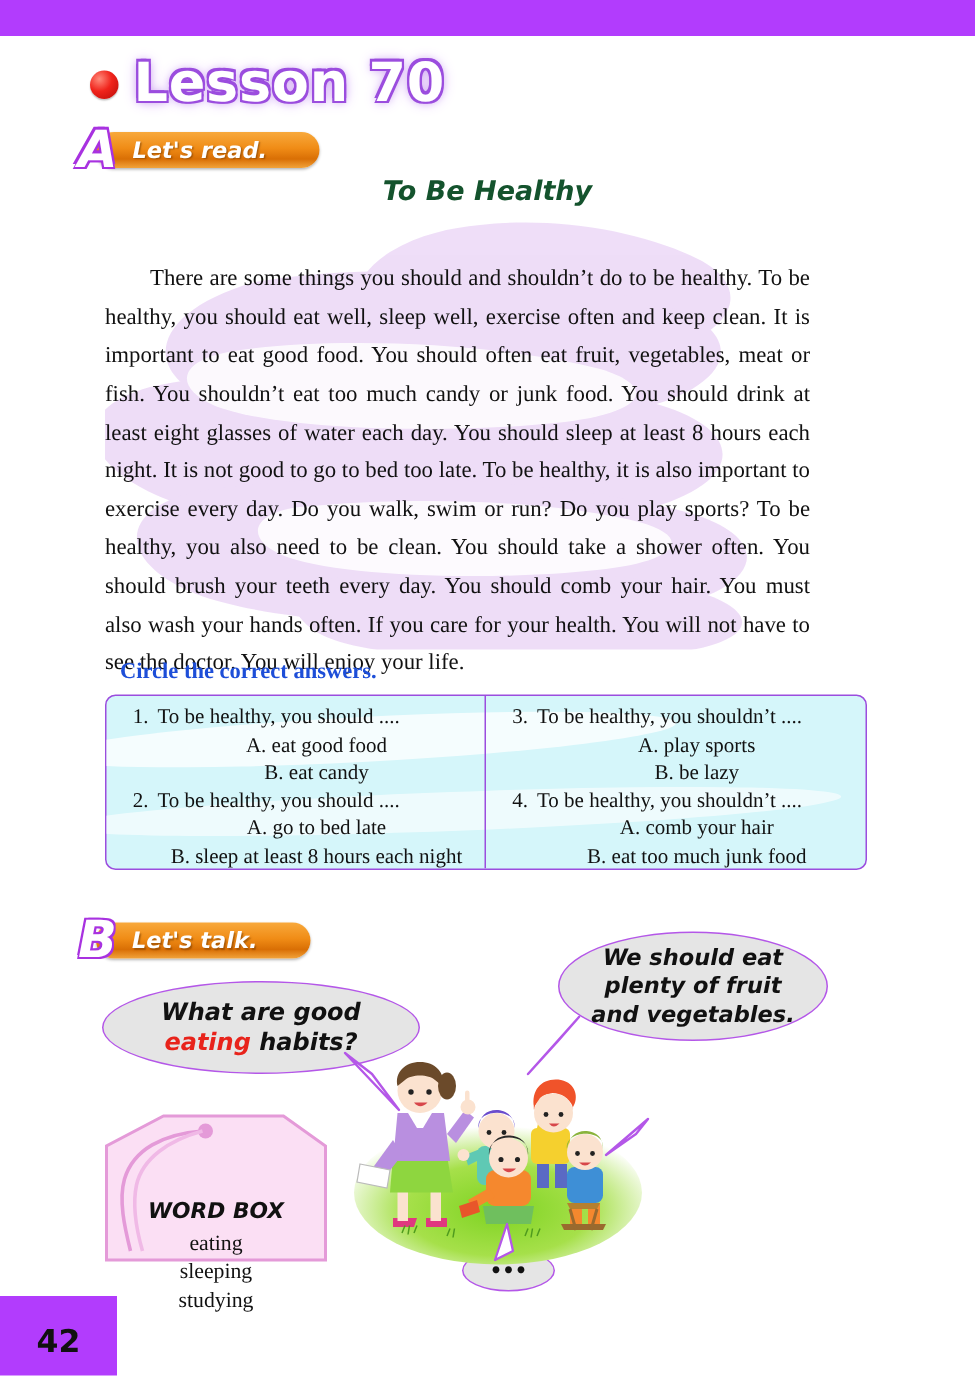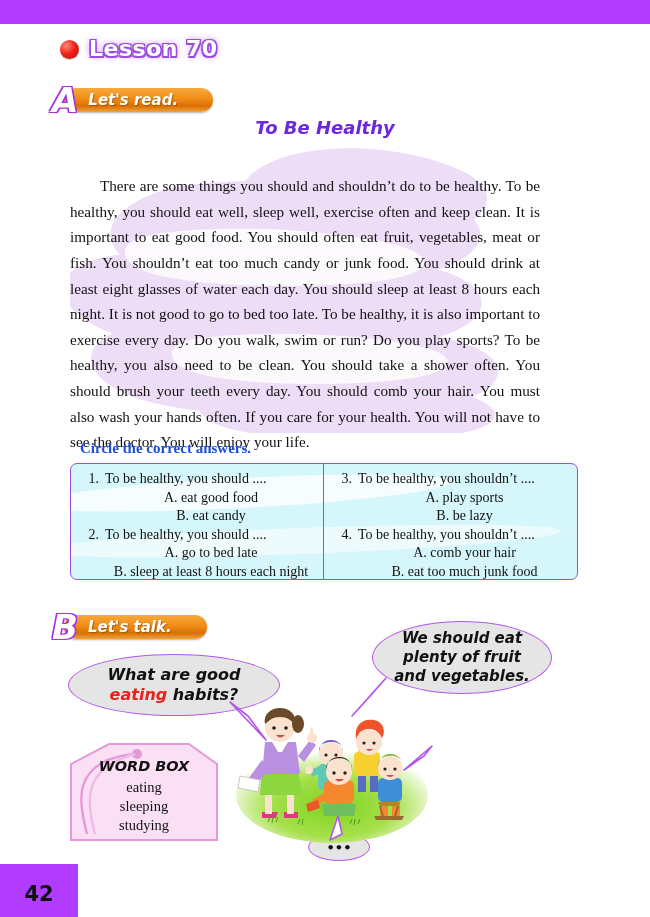--- a/index.html
+++ b/index.html
@@ -27,21 +27,21 @@
   
   .lesson-row{position:absolute;left:60px;top:38px;display:flex;align-items:center;gap:10px;z-index:3;}
   .red-dot{
     width:19px;height:19px;border-radius:50%;
     background:radial-gradient(circle at 33% 30%, #ff8a7a 0%, #f0231b 45%, #b70b07 100%);
     display:block;
     box-shadow:0 1px 1px rgba(0,0,0,.25);
   }
   .lesson-title{
     font-family:"DejaVu Sans", sans-serif;
-    font-weight:bold;font-size:22px;letter-spacing:0.5px;
+    font-weight:bold;font-size:36px;letter-spacing:0.5px;
     color:#ffffff;
     text-shadow:
       -1.5px -1.5px 0 #9b4dde, 1.5px -1.5px 0 #9b4dde,
       -1.5px 1.5px 0 #9b4dde, 1.5px 1.5px 0 #9b4dde,
       0 0 6px #c79af0, 0 0 10px #d9b5f5;
     line-height:1;
   }
 
   
   .section-badge{position:absolute;display:flex;align-items:center;z-index:4;}
@@ -67,21 +67,21 @@
     font-style:italic;font-weight:bold;font-size:15px;color:#ffffff;
     text-shadow:1px 1px 1px rgba(120,60,0,.55);
     white-space:nowrap;
   }
 
   
   .read-title{
     position:absolute;left:0;top:117px;width:650px;text-align:center;
     font-family:"DejaVu Sans", sans-serif;
     font-style:italic;font-weight:bold;font-size:18px;
-    color:#6d28d9;z-index:3;
+    color:#14532d;z-index:3;
   }
 
   
   .passage{
     position:absolute;left:70px;top:158px;width:470px;
     font-family:"Liberation Serif", serif;
     font-size:15.2px;line-height:25.6px;color:#111111;
     text-align:justify;text-indent:30px;z-index:2;
   }
 
@@ -146,20 +146,21 @@
   }
   .wordbox-content{
     position:absolute;left:0;top:0;width:150px;height:100px;
     display:flex;flex-direction:column;align-items:center;
     padding-top:16px;box-sizing:border-box;
   }
   .wb-title{
     font-family:"DejaVu Sans", sans-serif;
     font-style:italic;font-weight:bold;font-size:14.5px;color:#111;
     margin-bottom:4px;
+    margin-top:42px;
   }
   .wb-word{
     font-family:"Liberation Serif", serif;font-size:14.5px;color:#111;line-height:19px;
   }
 
   
   .illustration{position:absolute;left:232px;top:700px;width:200px;height:150px;z-index:2;}
 
   
   .pagenum{

